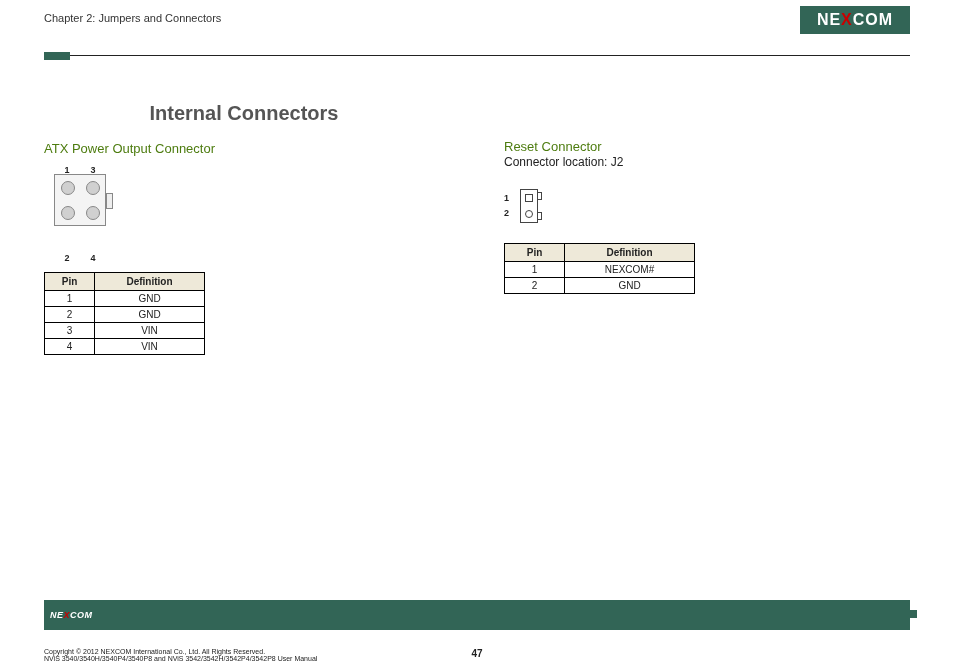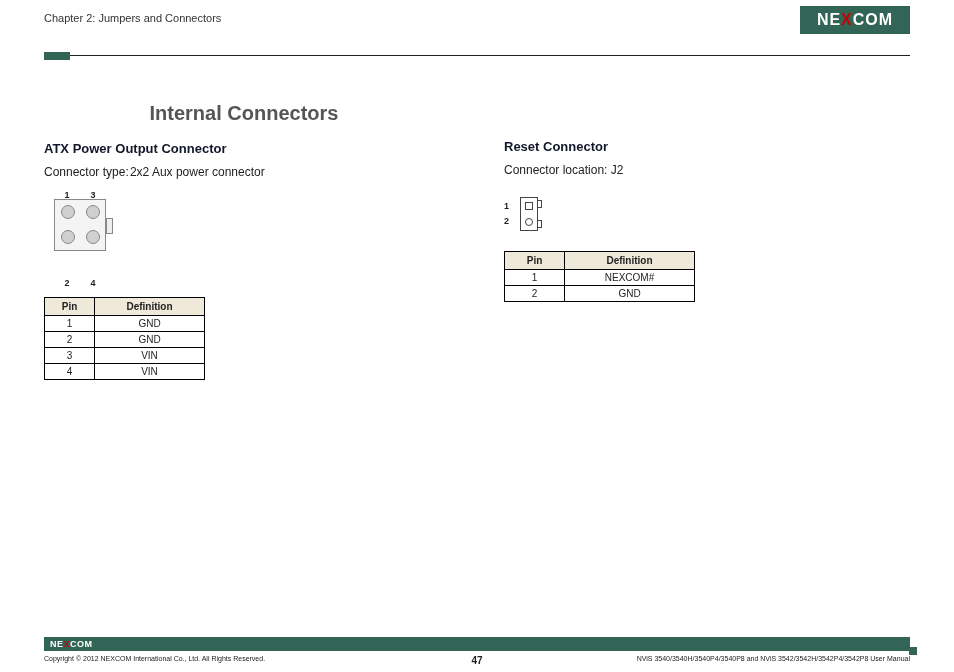--- a/index.html
+++ b/index.html
@@ -61,23 +61,23 @@
     .right-col { width: 400px; }
     .section-title {
       font-size: 20px;
       font-weight: bold;
       color: #555;
       margin-bottom: 16px;
       text-align: center;
     }
     .sub-title {
       font-size: 13px;
-      font-weight: bold;
-      color: #0f172a;
-      margin-bottom: 8px;
+      font-weight: normal;
+      color: #4d7c0f;
+      margin-bottom: 0;
     }
     .line-text {
       font-size: 12px;
       color: #222;
       line-height: 1.4;
     }
     .line-text .label { margin-right: 0.1em; }
     .conn-diagram-wrap {
       margin: 18px 0 18px 0;
       position: relative;
@@ -217,49 +217,51 @@
     .pin-table.wide .col-pin { width: 60px; }
     .pin-table.wide .col-def { width: 130px; }
     
     .footer {
       position: absolute;
       left: 44px;
       right: 44px;
       bottom: 10px;
     }
     .footer-bar {
-      height: 14px;
+      height: 30px;
       background: #326556;
       display: flex;
       align-items: center;
       padding: 0 6px;
       position: relative;
+      font-style: italic;
     }
     .footer-logo {
       color: #fff;
       font-size: 9px;
       font-weight: bold;
       letter-spacing: 0.5px;
     }
     .footer-logo .x { color: #c80000; }
     .footer-squares {
       position: absolute;
       right: -10px;
       top: 0;
     }
     .footer-squares .sq1 { position: absolute; right: 10px; top: 3px; width: 5px; height: 5px; background: #326556; }
     .footer-squares .sq2 { position: absolute; right: 3px; top: 10px; width: 8px; height: 8px; background: #326556; }
     .footer-below {
       display: flex;
       justify-content: space-between;
       align-items: flex-start;
-      padding-top: 4px;
+      padding-top: 18px;
       font-size: 7px;
       color: #222;
       position: relative;
+      flex-direction: column;
     }
     .footer-pagenum {
       position: absolute;
       left: 50%;
       transform: translateX(-50%);
       font-size: 10px;
       font-weight: bold;
     }
   </style>
 </head>
@@ -273,23 +275,20 @@
       <span>COM</span>
   </div>
   <div class="header-rule"></div>
 </div>
 <div class="green-block"></div>
 
 <div class="content">
   <div class="left-col">
     <div class="section-title">Internal Connectors</div>
     <div class="sub-title">ATX Power Output Connector</div>
-    <div class="line-text">
-      <span class="label">Connector type:</span><span>2x2 Aux power connector</span>
-    </div>
 
     <div class="conn-diagram-wrap">
       <div class="conn-2x2-wrap">
         <div class="conn-labels-top">
           <span>1</span>
           <span>3</span>
         </div>
         <div class="conn-2x2">
           <div class="pin">
               <div class="dot"></div>

